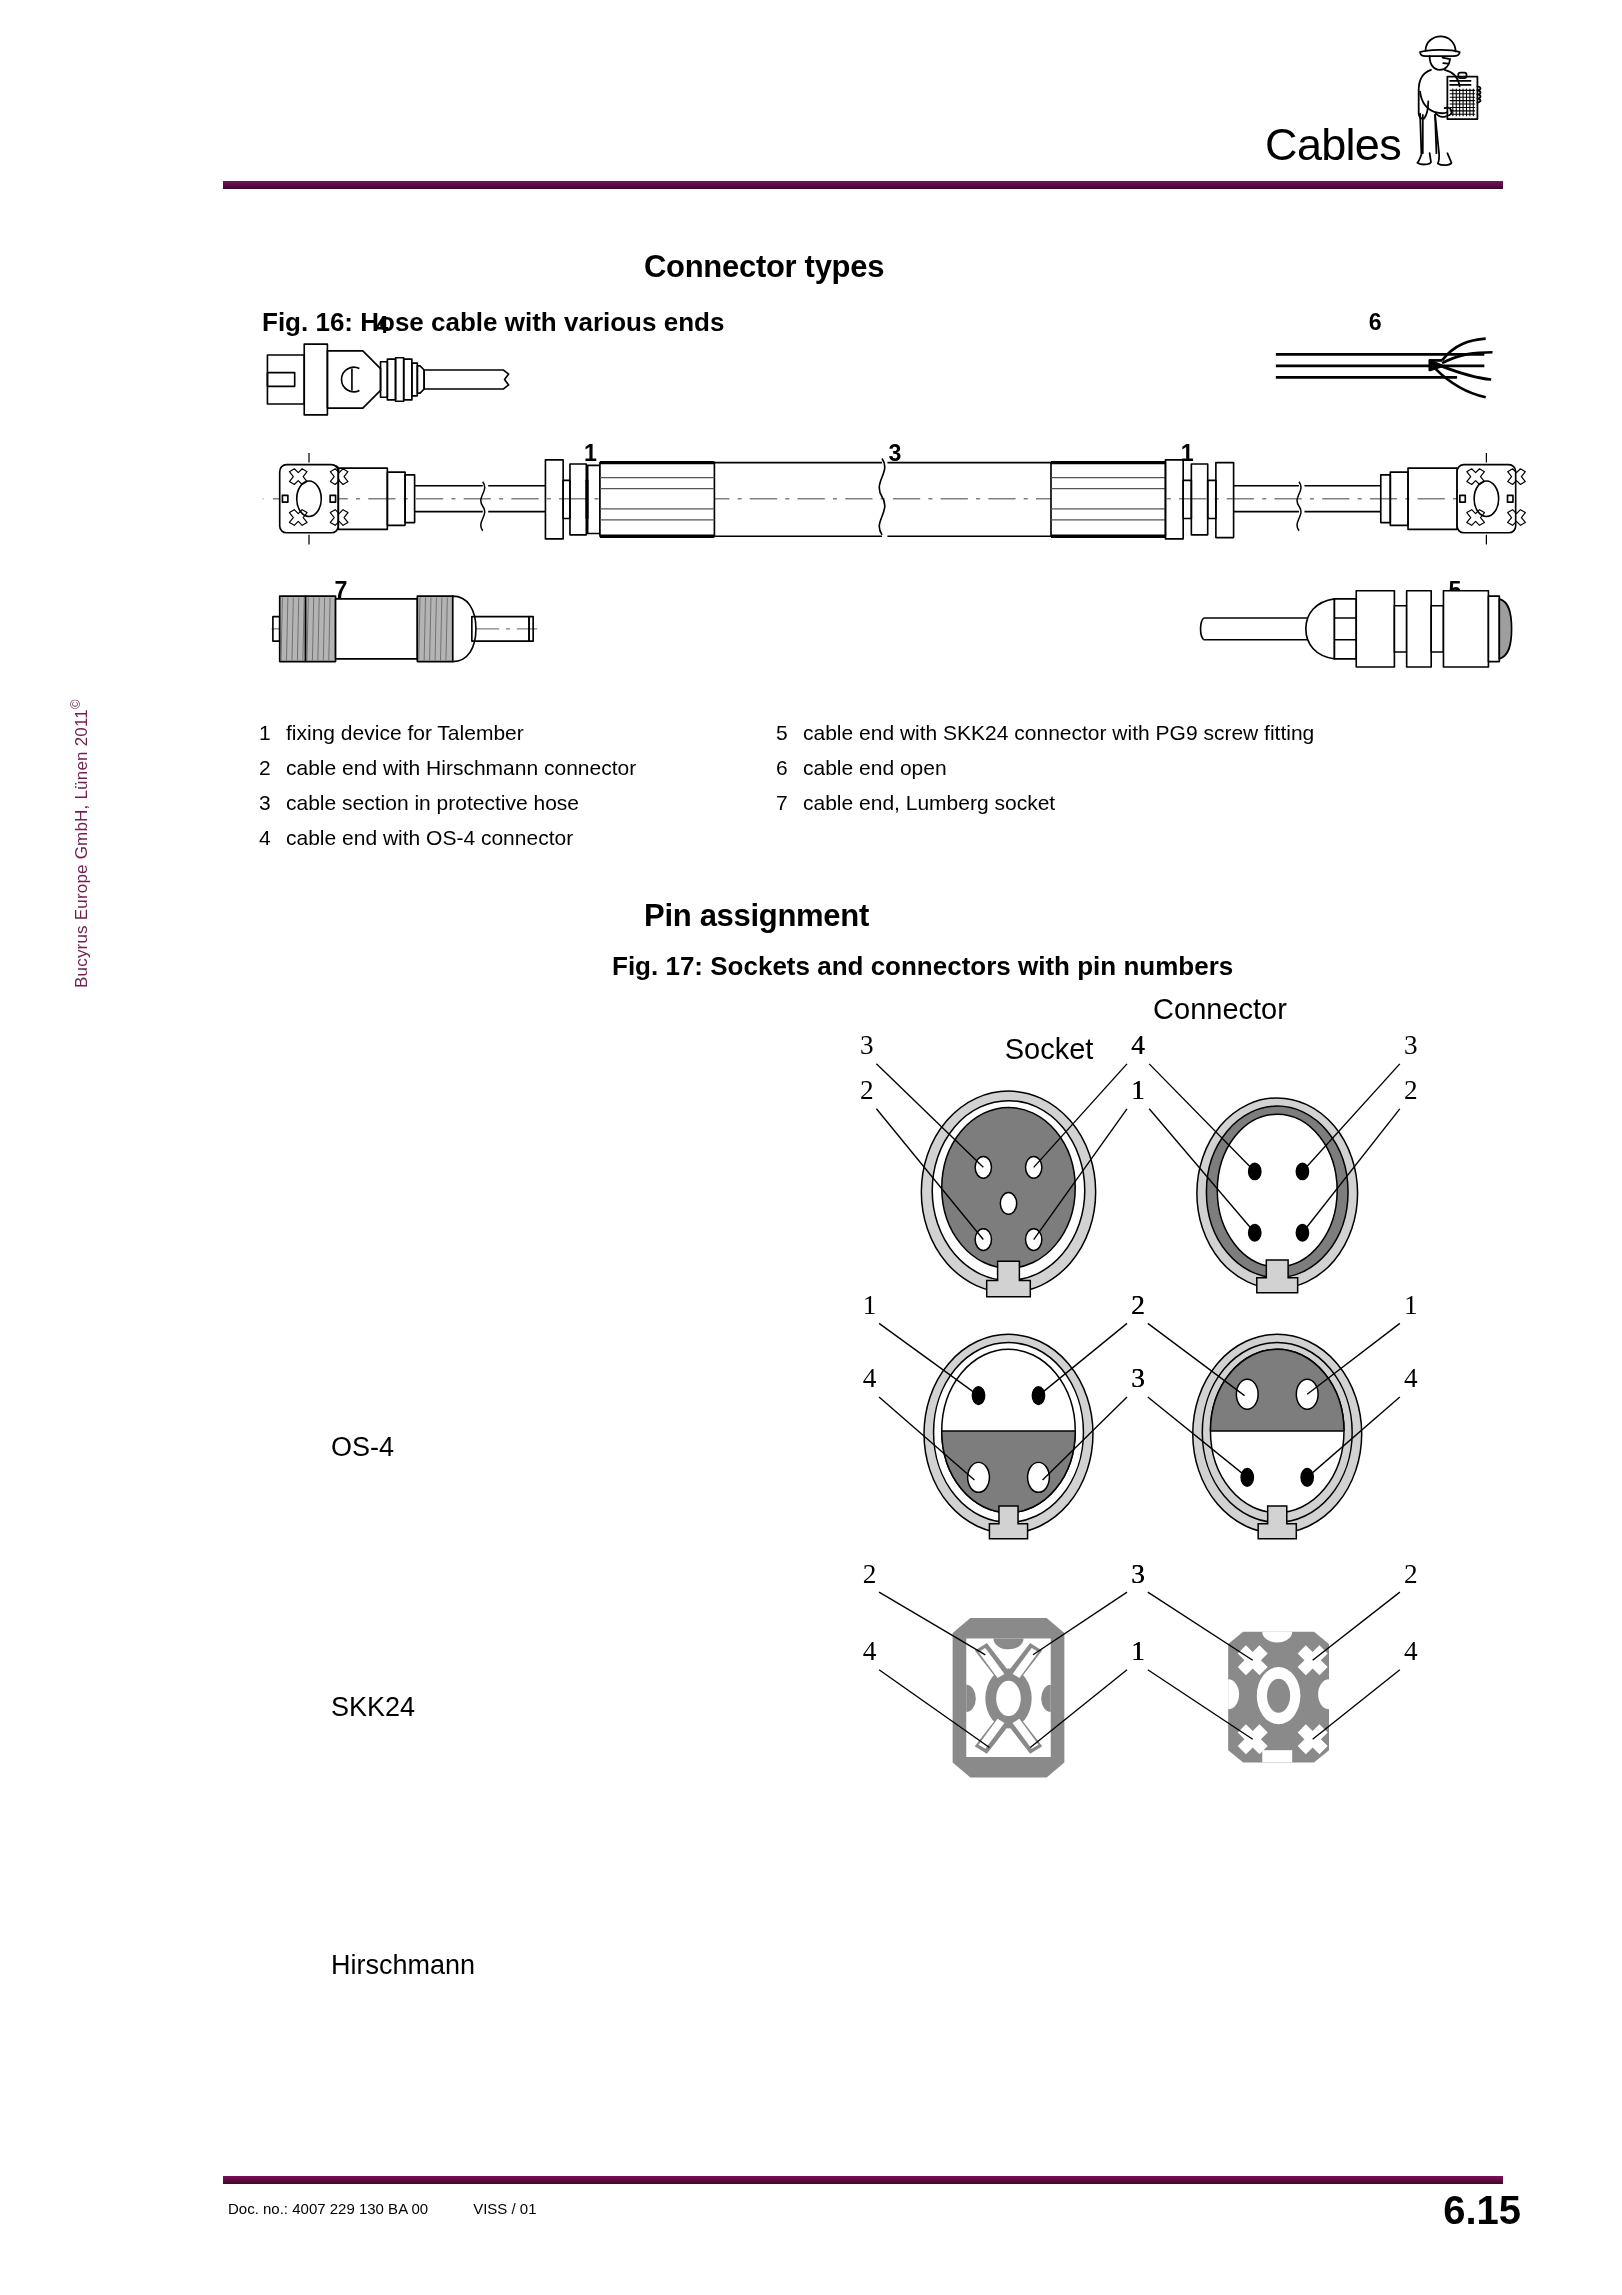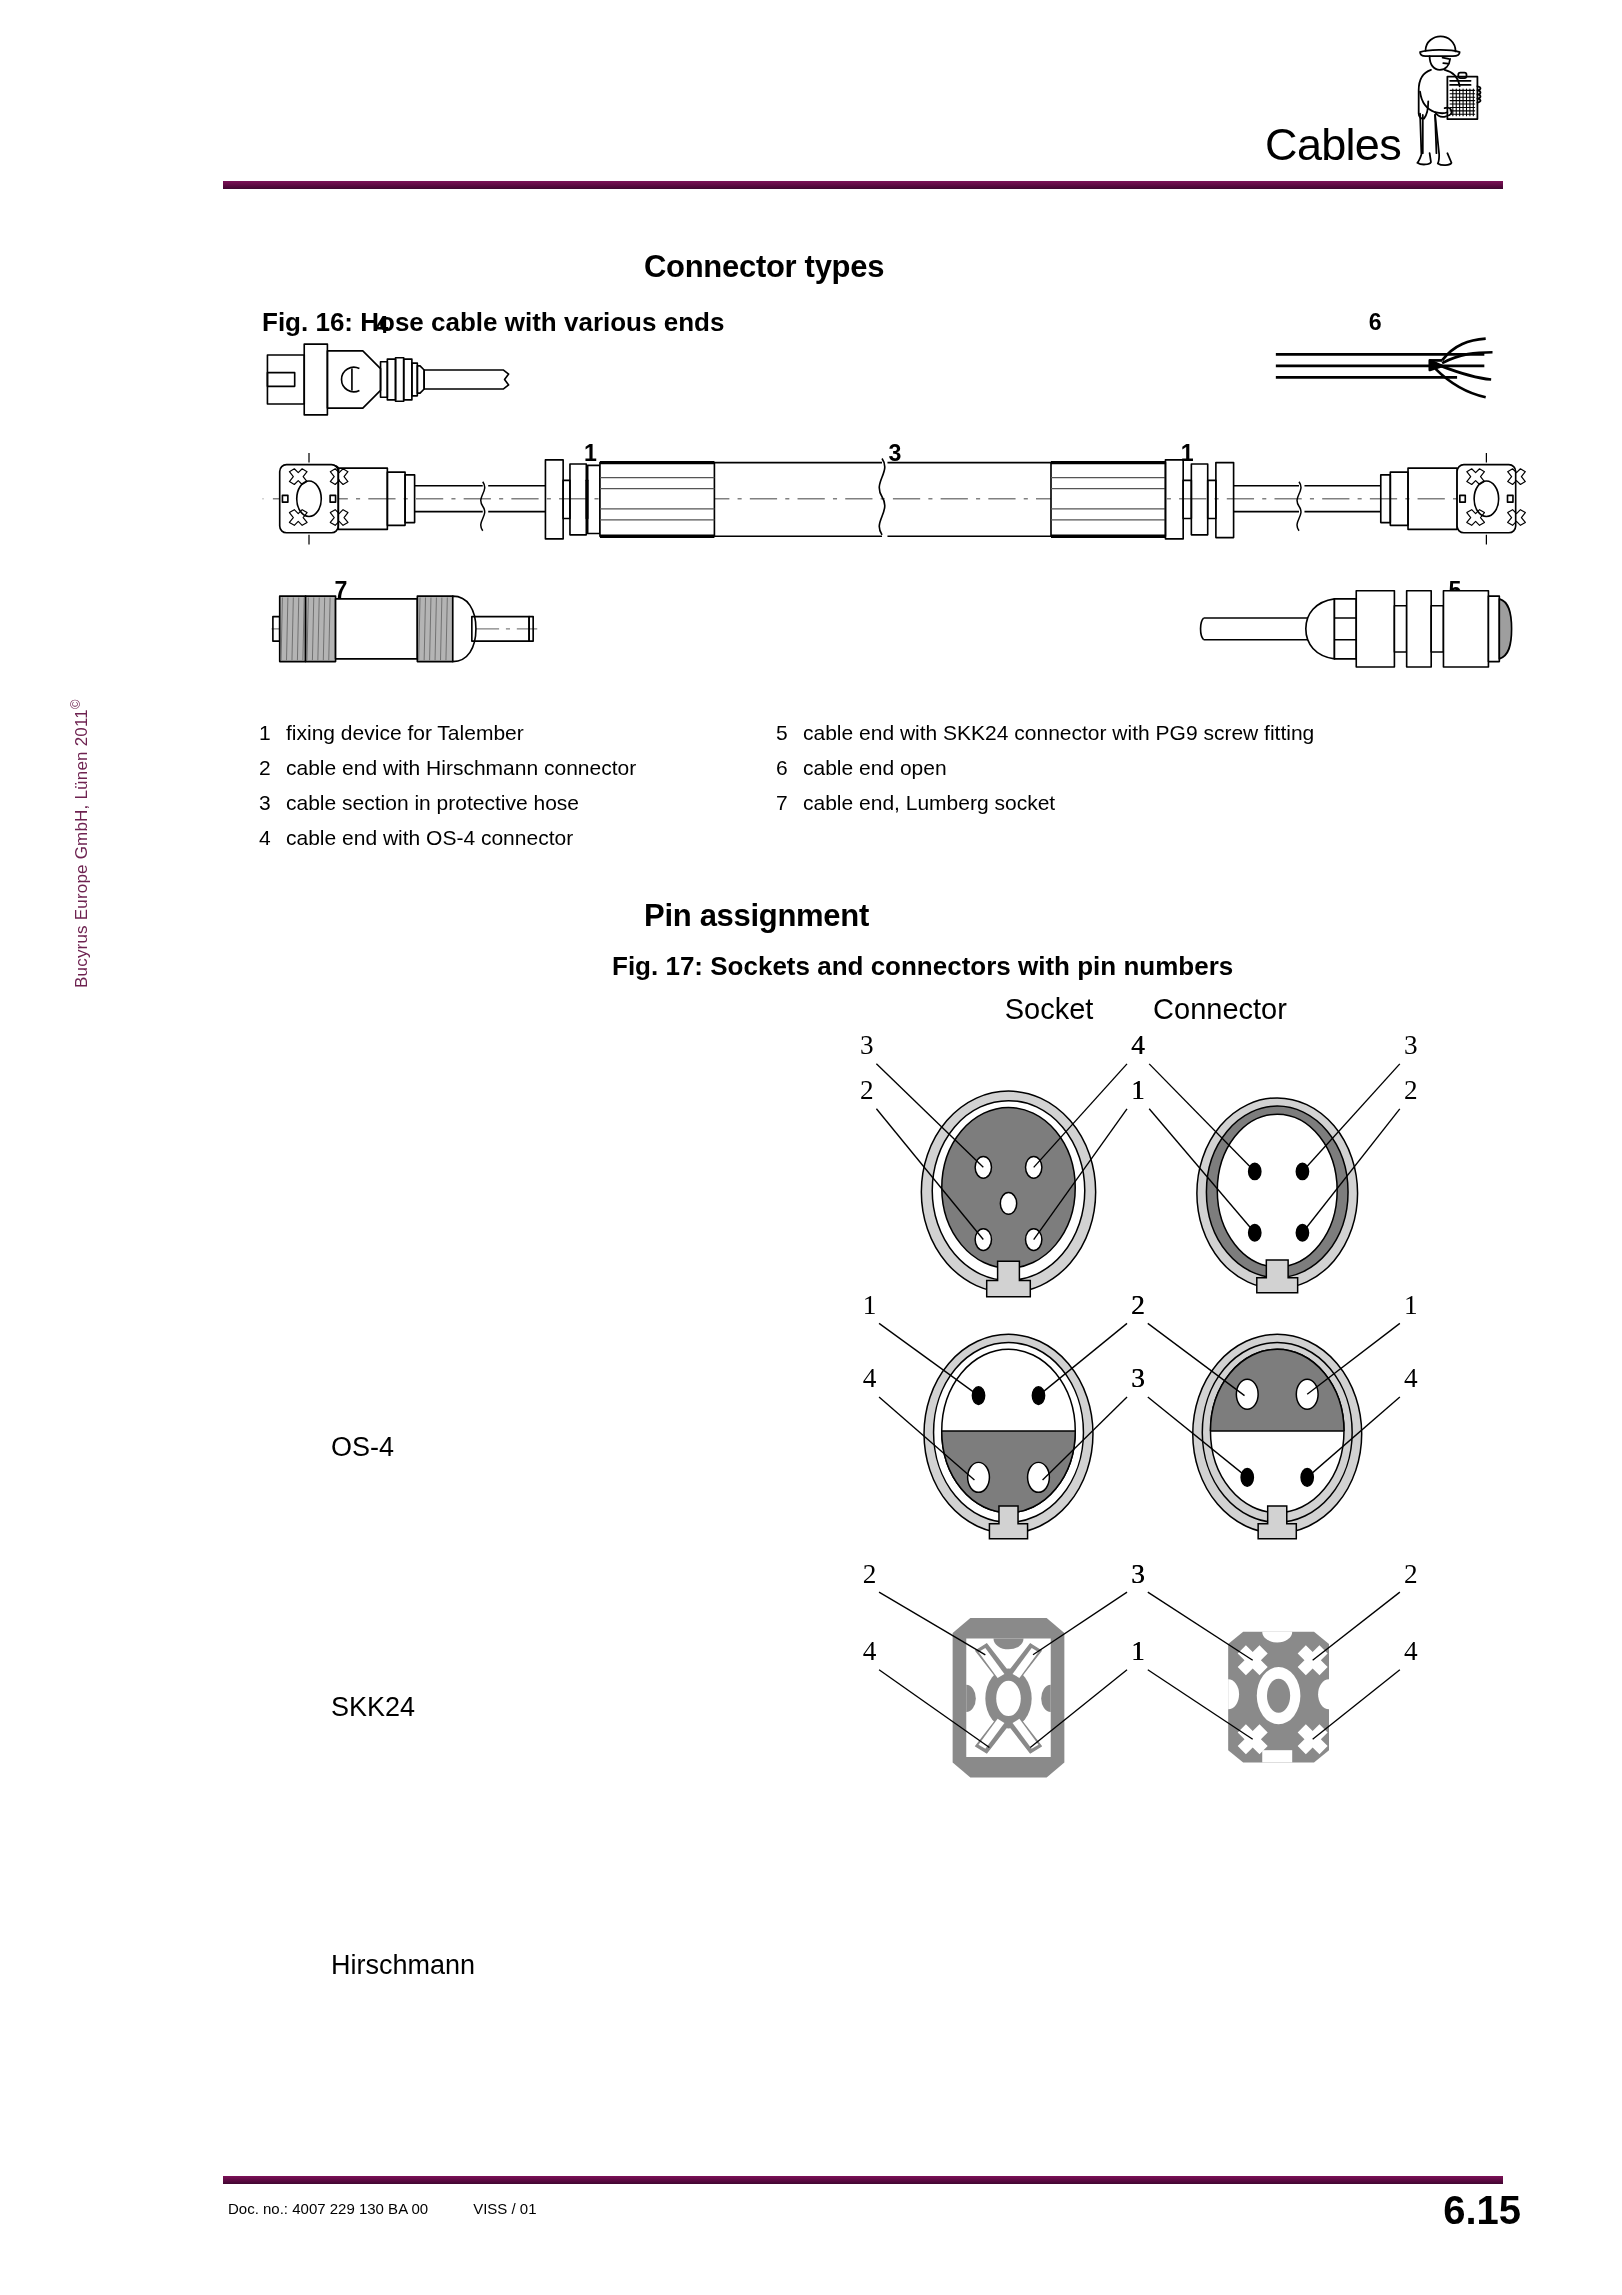--- a/index.html
+++ b/index.html
@@ -73,21 +73,21 @@
 
   
   #pin-table { position: absolute; left: 668px; top: 975px; width: 838px; height: 845px; }
   .pin-col-header {
     position: absolute;
     top: 17.7px;
     font-size: 29px;
     white-space: nowrap;
     text-align: center;
   }
-  #header-socket    { left: 279px; width: 204px; }
+  #header-socket    { left: 279px; width: 204px; margin-top: 40px; }
   #header-connector { left: 450px; width: 204px; }
 
   .pin-row-label {
     position: absolute;
     font-size: 27px;
     white-space: nowrap;
     text-align: left;
     width: 191px;
   }
   #label-os4        { left: -337px; top: 457px; }

